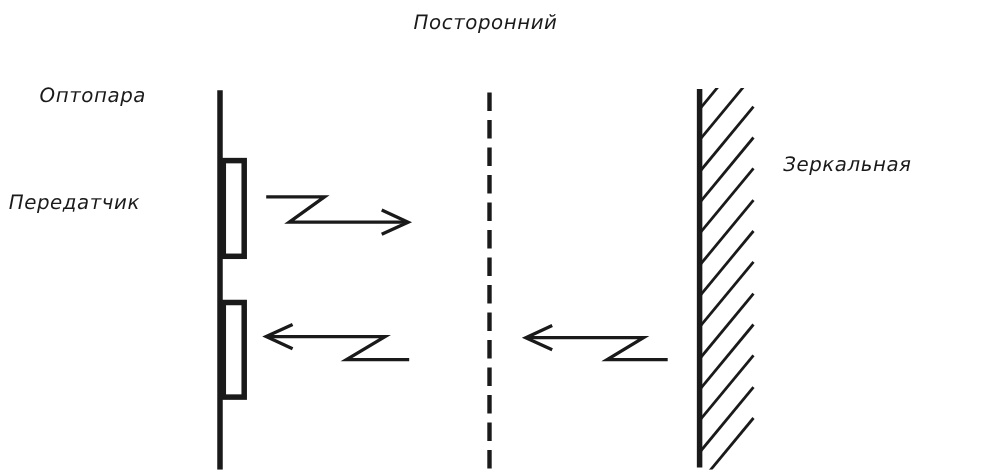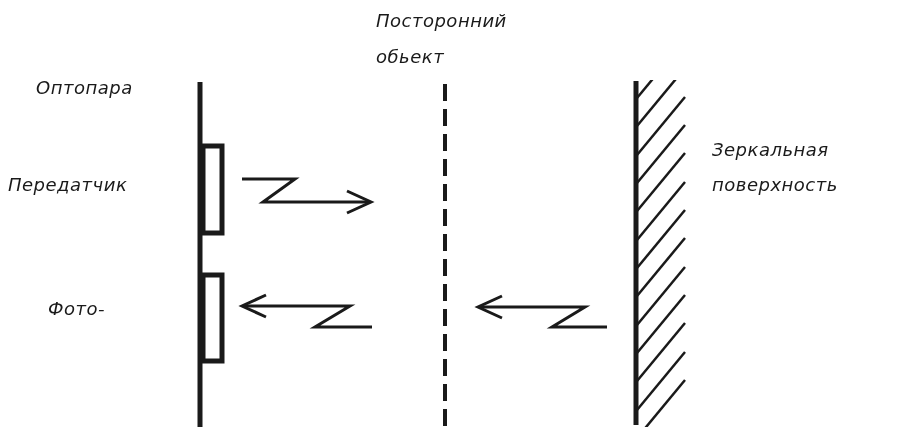--- a/index.html
+++ b/index.html
@@ -88,26 +88,23 @@
 
   <div class="label lbl-optocoupler">
     <span class="ln">Оптопара</span>
   </div>
 
   <div class="label lbl-transmitter">
     <span class="ln">Передатчик</span>
   </div>
 
   <div class="label lbl-photoreceiver">
-    <span class="ln">Фото-</span>
   </div>
 
   <div class="label lbl-foreign">
     <span class="ln">Посторонний</span>
-    <span class="ln">обьект</span>
   </div>
 
   <div class="label lbl-mirror">
     <span class="ln">Зеркальная</span>
-    <span class="ln">поверхность</span>
   </div>
 
 </div>
 
 </body></html>

